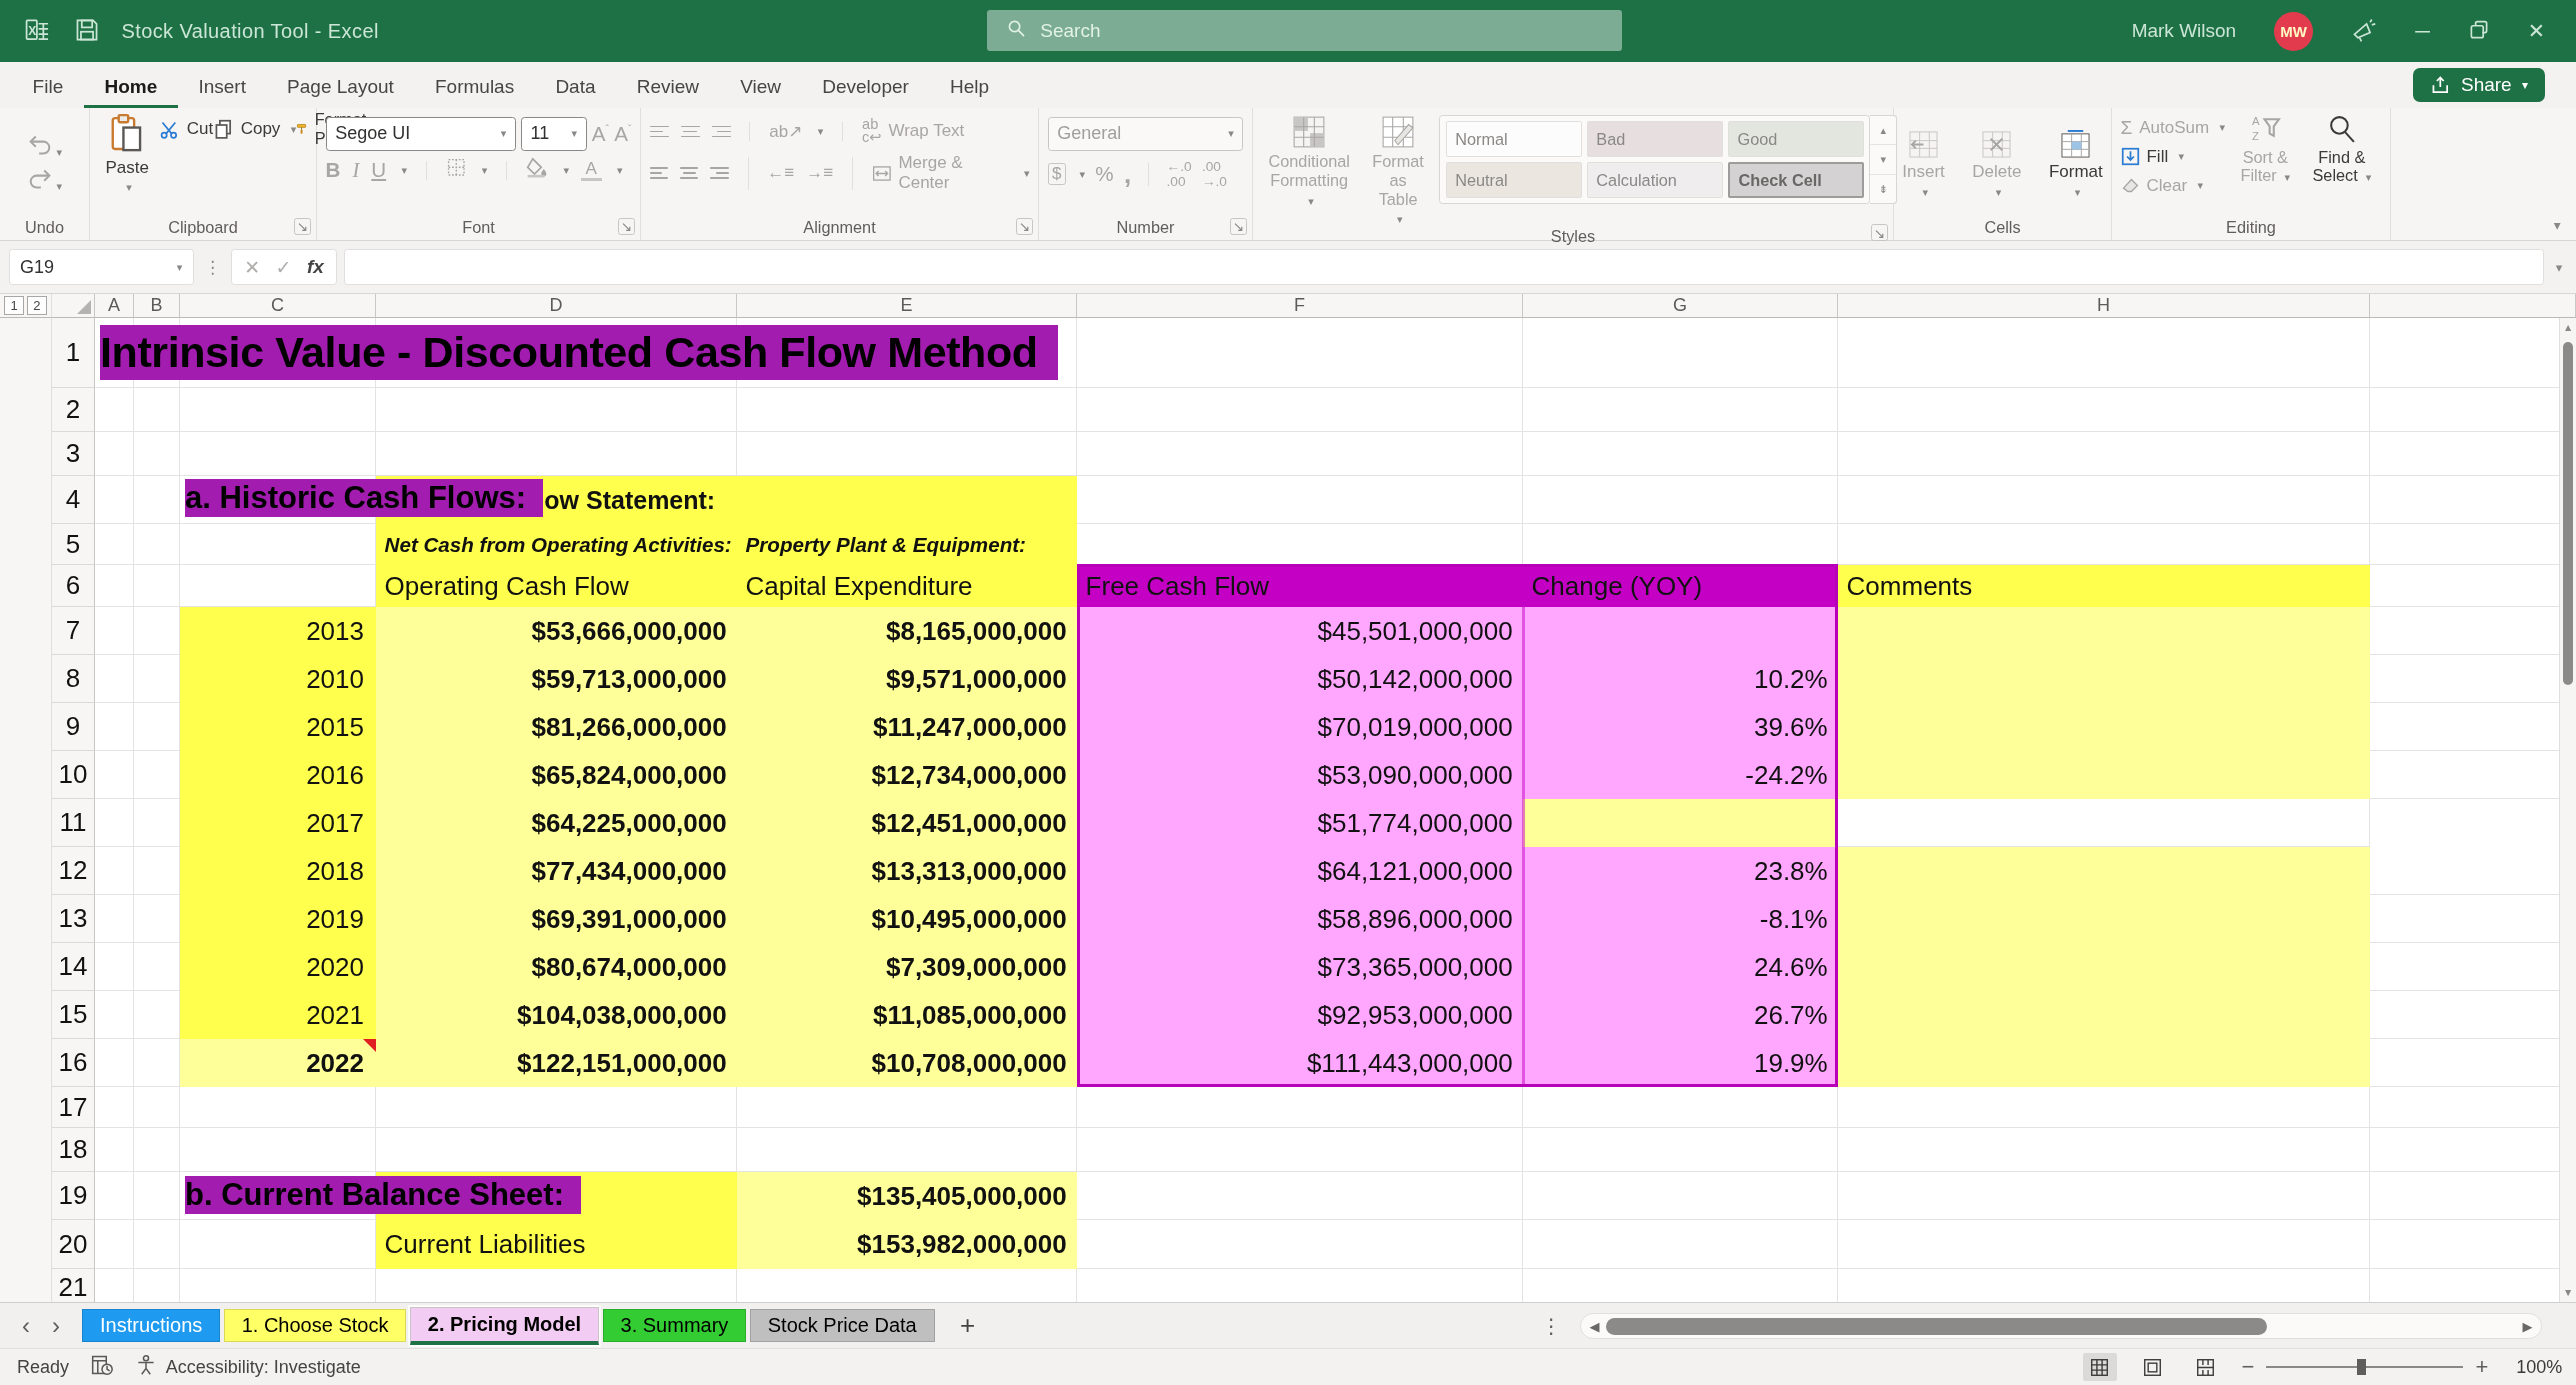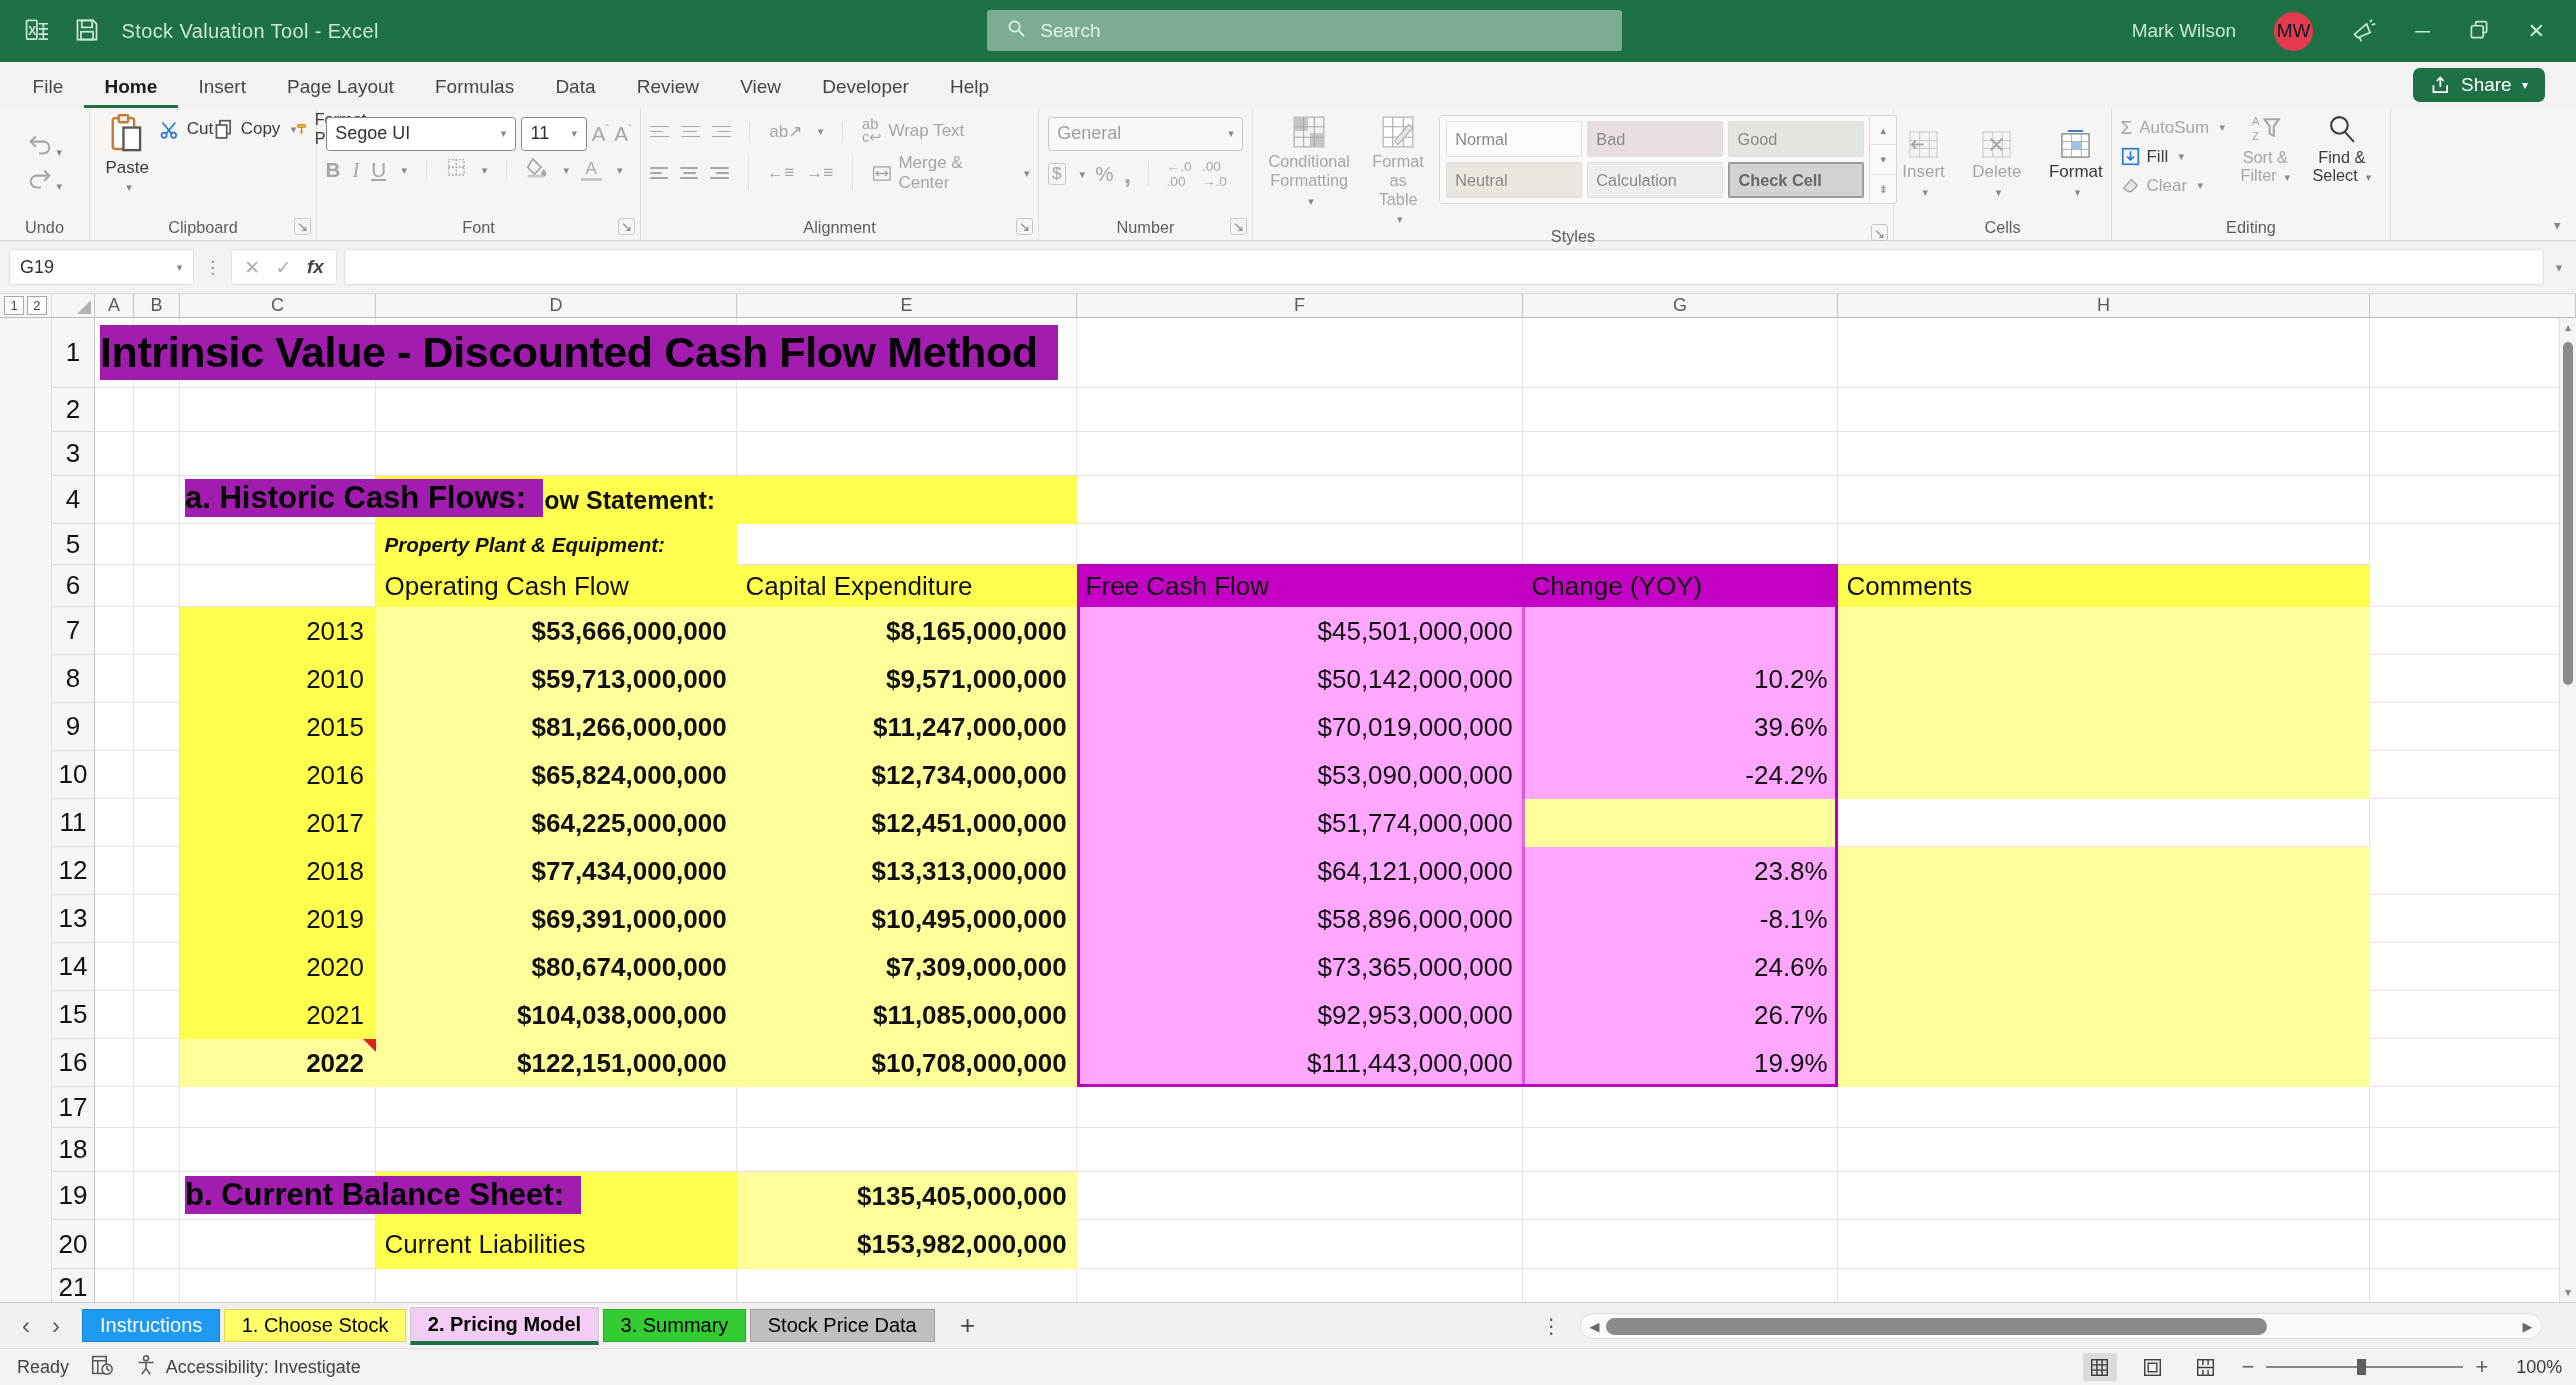--- a/index.html
+++ b/index.html
@@ -8,21 +8,21 @@
   #app{width:2576px;height:1385px;display:flex;flex-direction:column;overflow:hidden}
 
   
   .titlebar{height:62px;background:#1E7145;display:flex;align-items:center;position:relative;color:#D8EDE0;flex:0 0 auto}
   .tb-left{display:flex;align-items:center;gap:22px;padding-left:24px}
   .tb-title{font-size:20px;color:#CBE6D6;letter-spacing:0.4px;white-space:nowrap}
   .tb-search{position:absolute;left:987px;top:10.3px;width:635px;height:41px;background:rgba(255,255,255,.42);border-radius:3px;display:flex;align-items:center;gap:13.7px;padding-left:19px;color:#E6F4EB}
   .tb-search span{font-size:19px;color:#E2F2E8}
   .tb-right{position:absolute;right:0;top:0;height:62px;display:flex;align-items:center;gap:38px;padding-right:31px}
   .tb-user{font-size:19px;color:#CBE6D6}
-  .avatar{width:39px;height:39px;border-radius:50%;background:#E23B4E;color:#0f172a;font-size:19px;font-weight:400;display:flex;align-items:center;justify-content:center}
+  .avatar{width:39px;height:39px;border-radius:50%;background:#E23B4E;color:#fef9c3;font-size:15px;font-weight:700;display:flex;align-items:center;justify-content:center}
   .winbtn{color:#CBE6D6;font-size:20.6px;line-height:1}
 
   
   .ribbontabs{height:46px;background:#F3F2F1;display:flex;align-items:flex-end;padding-left:12px;position:relative;flex:0 0 auto}
   .rtab{padding:8.6px 20.6px 10.3px;font-size:19px;color:#484644;white-space:nowrap}
   .rtab.active{color:#1b1a19;font-weight:700;border-bottom:3.4px solid #1E7145;padding-bottom:6.9px}
   .sharebtn{position:absolute;right:31px;bottom:6px;background:#1E7145;color:#fff;font-size:19px;border-radius:6.9px;padding:6px 17px;display:flex;align-items:center;gap:10.3px}
   .sharebtn svg{display:block}
 
   
@@ -604,20 +604,21 @@
         <div class="cell w"></div>
         <div class="cell w"></div>
     </div>
 
     <div class="band h48">
       <div class="cell c-gut"></div>
         <div class="cell rowhdr">5</div>
       <div class="cell w"></div>
         <div class="cell w"></div>
         <div class="cell w"></div>
+      <div class="cell by bold padl" style="font-style:italic;font-size:20.6px">Net Cash from Operating Activities:</div>
       <div class="cell by bold padl" style="font-style:italic;font-size:20.6px">Property Plant &amp; Equipment:</div>
       <div class="cell w"></div>
         <div class="cell w"></div>
         <div class="cell w"></div>
         <div class="cell w"></div>
     </div>
 
     <div class="band h49">
       <div class="cell c-gut"></div>
         <div class="cell rowhdr">6</div>

